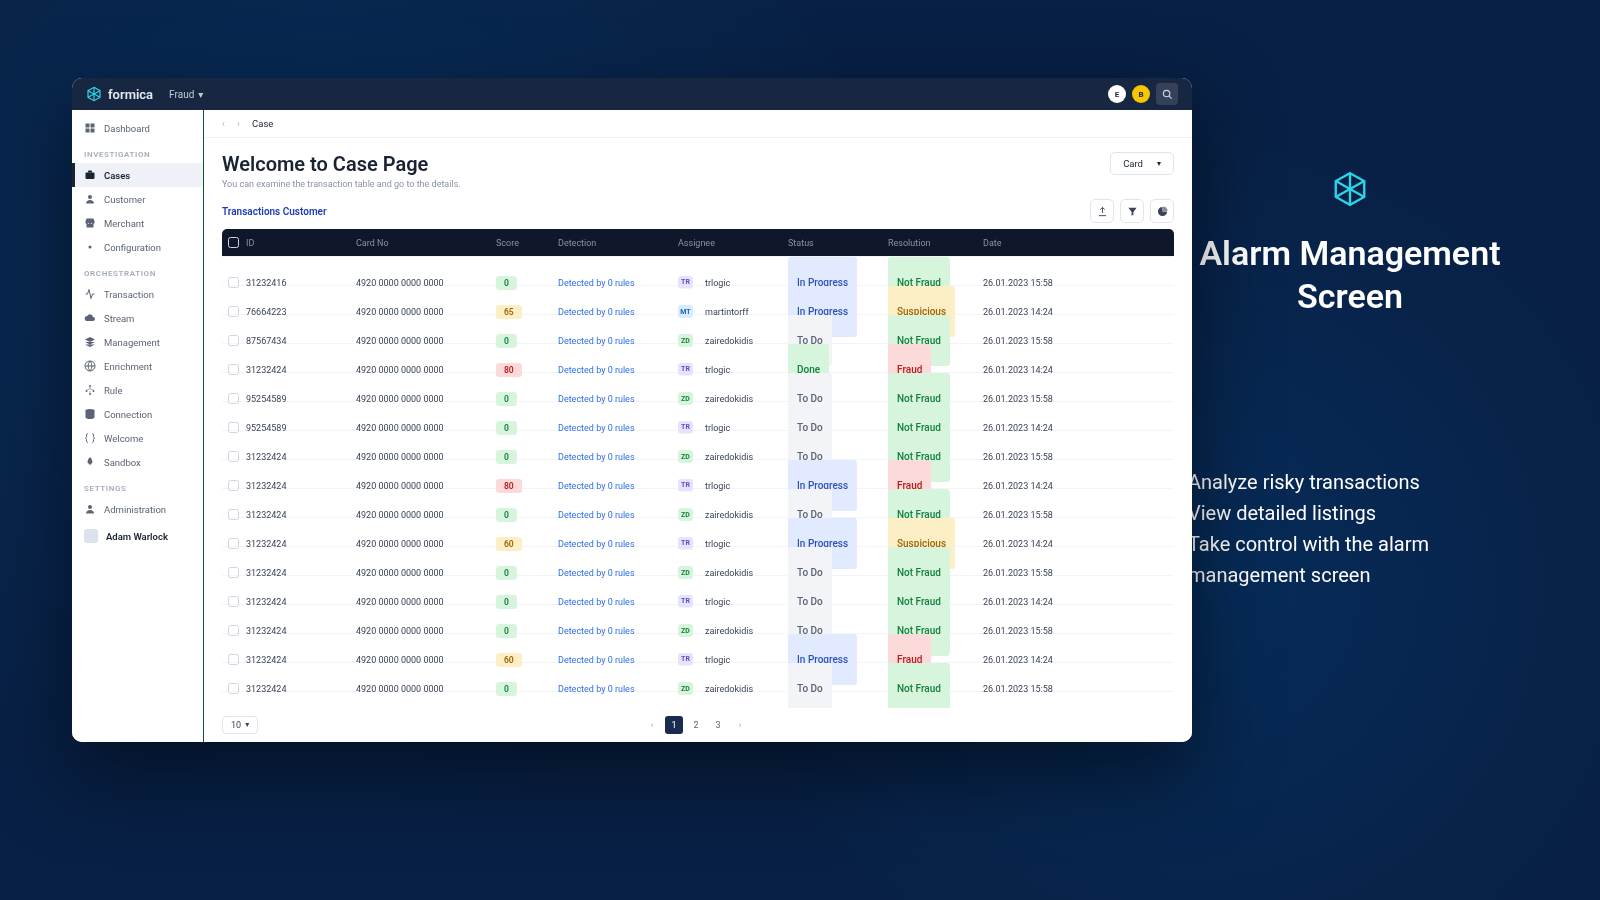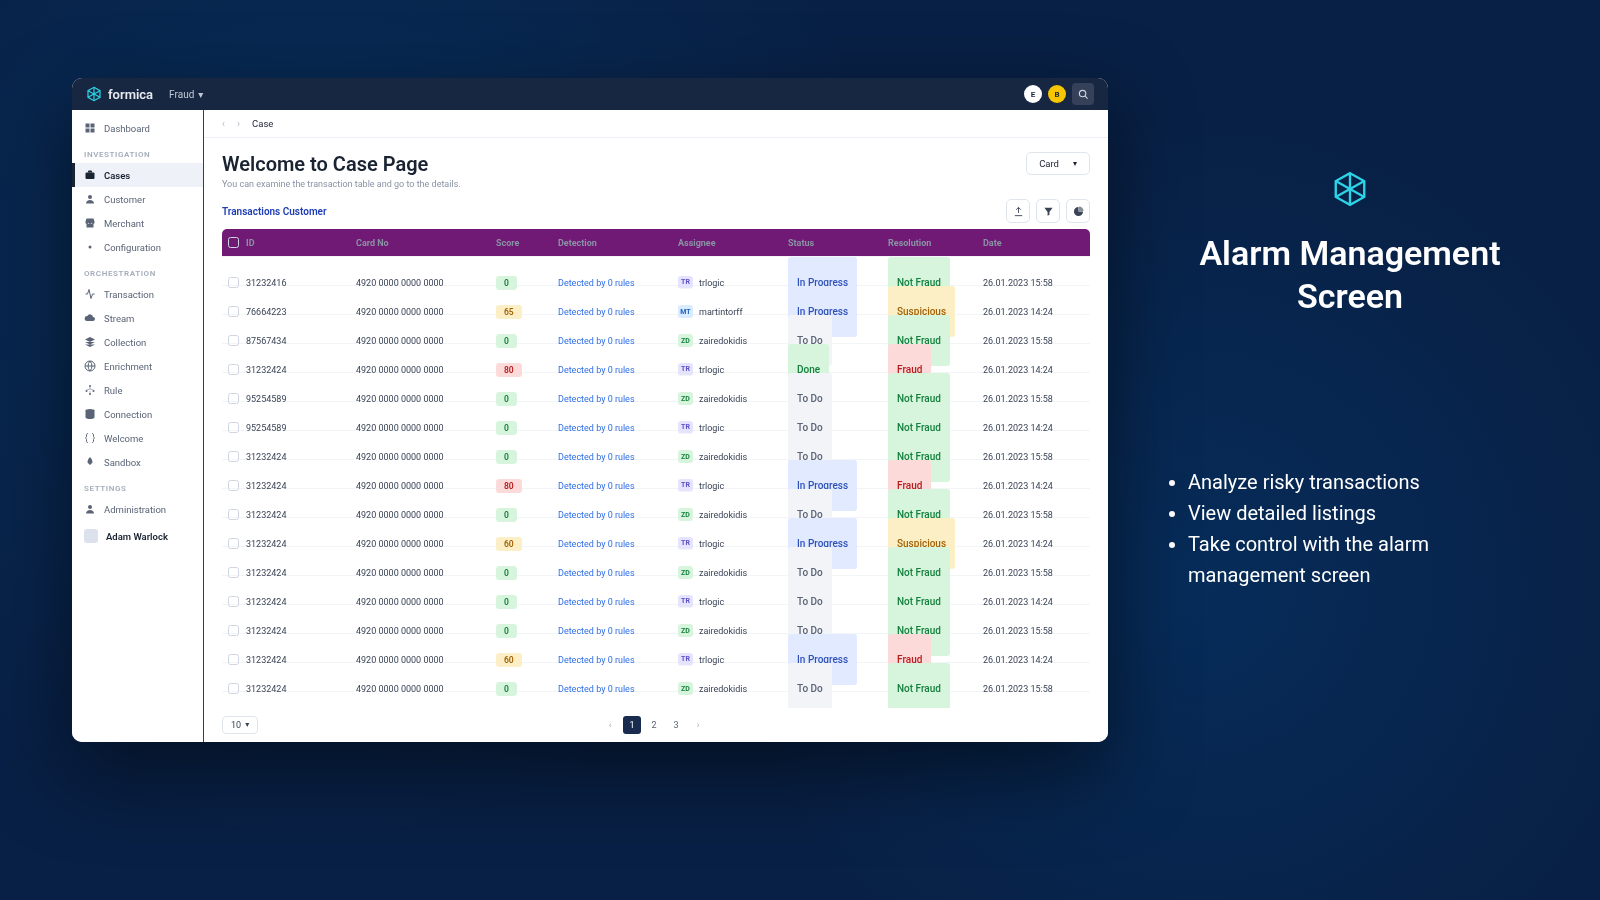--- a/index.html
+++ b/index.html
@@ -2,21 +2,21 @@
 <html><head>
 <meta charset="utf-8">
 <style>
 *{box-sizing:border-box;margin:0;padding:0}
 body{font-family:-apple-system,BlinkMacSystemFont,'Segoe UI',Roboto,sans-serif;background:#082045;background-image:radial-gradient(circle at 20% 30%,rgba(0,120,200,0.15),transparent 40%),radial-gradient(circle at 75% 65%,rgba(0,80,150,0.25),transparent 35%);width:1600px;height:900px;overflow:hidden;position:relative;color:#fff}
 .promo{position:absolute;right:60px;top:170px;width:380px}
 .promo-logo{text-align:center;margin-bottom:20px}
 .promo-logo svg{width:38px;height:38px}
 .promo h1{font-size:34px;font-weight:600;text-align:center;line-height:1.25;margin-bottom:150px}
 .promo ul{font-size:20px;line-height:1.55;list-style:disc;padding-left:28px}
-.app-window{position:absolute;left:72px;top:78px;width:1036px;height:664px;background:#fff;border-radius:10px;overflow:hidden;box-shadow:0 30px 80px rgba(0,0,0,0.5);color:#1a2332;display:flex;flex-direction:column}
+.app-window{position:absolute;left:72px;top:78px;width:1120px;height:664px;background:#fff;border-radius:10px;overflow:hidden;box-shadow:0 30px 80px rgba(0,0,0,0.5);color:#1a2332;display:flex;flex-direction:column}
 .topbar{height:32px;background:#182741;display:flex;align-items:center;padding:0 14px;gap:16px;color:#e6eaf0}
 .logo{display:flex;align-items:center;gap:6px;font-weight:600;font-size:13px}
 .logo svg{width:16px;height:16px}
 .top-menu{display:flex;align-items:center;gap:4px;font-size:10px;color:#c0c8d4}
 .topbar-right{margin-left:auto;display:flex;align-items:center;gap:6px}
 .pill{width:18px;height:18px;border-radius:50%;display:flex;align-items:center;justify-content:center;font-size:8px;font-weight:700}
 .pill.e{background:#fff;color:#182741}
 .pill.b{background:#f7c600;color:#182741}
 .search-btn{width:22px;height:22px;border-radius:4px;background:rgba(255,255,255,0.12);display:flex;align-items:center;justify-content:center}
 .body{flex:1;display:flex;overflow:hidden}
@@ -34,28 +34,28 @@
 .page-head{display:flex;justify-content:space-between;align-items:flex-start;margin-bottom:10px}
 .page-title{font-size:20px;font-weight:600;color:#1a2332;margin-bottom:3px}
 .page-sub{font-size:9px;color:#8a93a4}
 .card-dd{border:1px solid #e0e5ec;border-radius:5px;padding:5px 12px;font-size:9.5px;color:#1a2332;display:flex;align-items:center;gap:14px}
 .section-bar{display:flex;align-items:center;justify-content:space-between;margin-bottom:6px}
 .section-title{font-size:10px;color:#1f3db4;font-weight:600}
 .toolbar{display:flex;gap:6px}
 .tool-btn{width:24px;height:24px;border:1px solid #e0e5ec;border-radius:5px;display:flex;align-items:center;justify-content:center;color:#3a4456}
 .table{flex:1;overflow:hidden;display:flex;flex-direction:column}
 .tr{display:grid;grid-template-columns:24px 110px 140px 62px 120px 110px 100px 95px 90px;height:29px;align-items:center;font-size:9px;color:#3a4456;border-bottom:1px solid #f2f4f8}
-.tr.th{background:#701a75;color:#8a93a4;font-weight:700;border-radius:5px 5px 0 0;height:28px}
+.tr.th{background:#0f172a;color:#8a93a4;font-weight:400;border-radius:5px 5px 0 0;height:28px}
 .chk{width:11px;height:11px;border:1.2px solid #cfd6e2;border-radius:2.5px;margin-left:6px}
 .score{display:inline-block;padding:2px 8px;border-radius:3px;font-size:8.5px;font-weight:600}
 .score.g{background:#d7f5dd;color:#15803d}
 .score.y{background:#fcefc5;color:#a16207}
 .score.r{background:#fcdada;color:#b91c1c}
 .detect{color:#2f6fe8}
-.assignee{display:flex;align-items:center;gap:6px}
+.assignee{display:flex;align-items:center;gap:12px}
 .tag{width:15px;height:13px;border-radius:3px;font-size:7px;font-weight:700;display:flex;align-items:center;justify-content:center}
 .tag.tr{background:#e6e3ff;color:#5b50c7}
 .tag.mt{background:#d8ebff;color:#1e63c4}
 .tag.zd{background:#d7f5dd;color:#15803d}
 .badge{display:inline-block;padding:20px 9px;border-radius:3px;font-size:10px;font-weight:500;text-align:center}
 .badge.progress{background:#e1eaff;color:#2f52b9}
 .badge.todo{background:#f2f4f8;color:#5a6476}
 .badge.done{background:#d7f5dd;color:#15803d}
 .badge.notfraud{background:#d7f5dd;color:#15803d}
 .badge.suspicious{background:#fcefc5;color:#a16207}
@@ -179,21 +179,21 @@
             </svg>
           </span>
           <span>Stream</span>
         </div>
         <div class="nav-item">
           <span class="nav-icon">
             <svg width="12" height="12" viewBox="0 0 24 24" fill="currentColor">
               <path d="M12 2l10 5-10 5L2 7zM2 12l10 5 10-5M2 17l10 5 10-5"></path>
             </svg>
           </span>
-          <span>Collection</span>
+          <span>Management</span>
         </div>
         <div class="nav-item">
           <span class="nav-icon">
             <svg width="12" height="12" viewBox="0 0 24 24" fill="none" stroke="currentColor" stroke-width="2">
               <circle cx="12" cy="12" r="10"></circle>
               <path d="M2 12h20M12 2a15 15 0 010 20M12 2a15 15 0 000 20"></path>
             </svg>
           </span>
           <span>Enrichment</span>
         </div>

